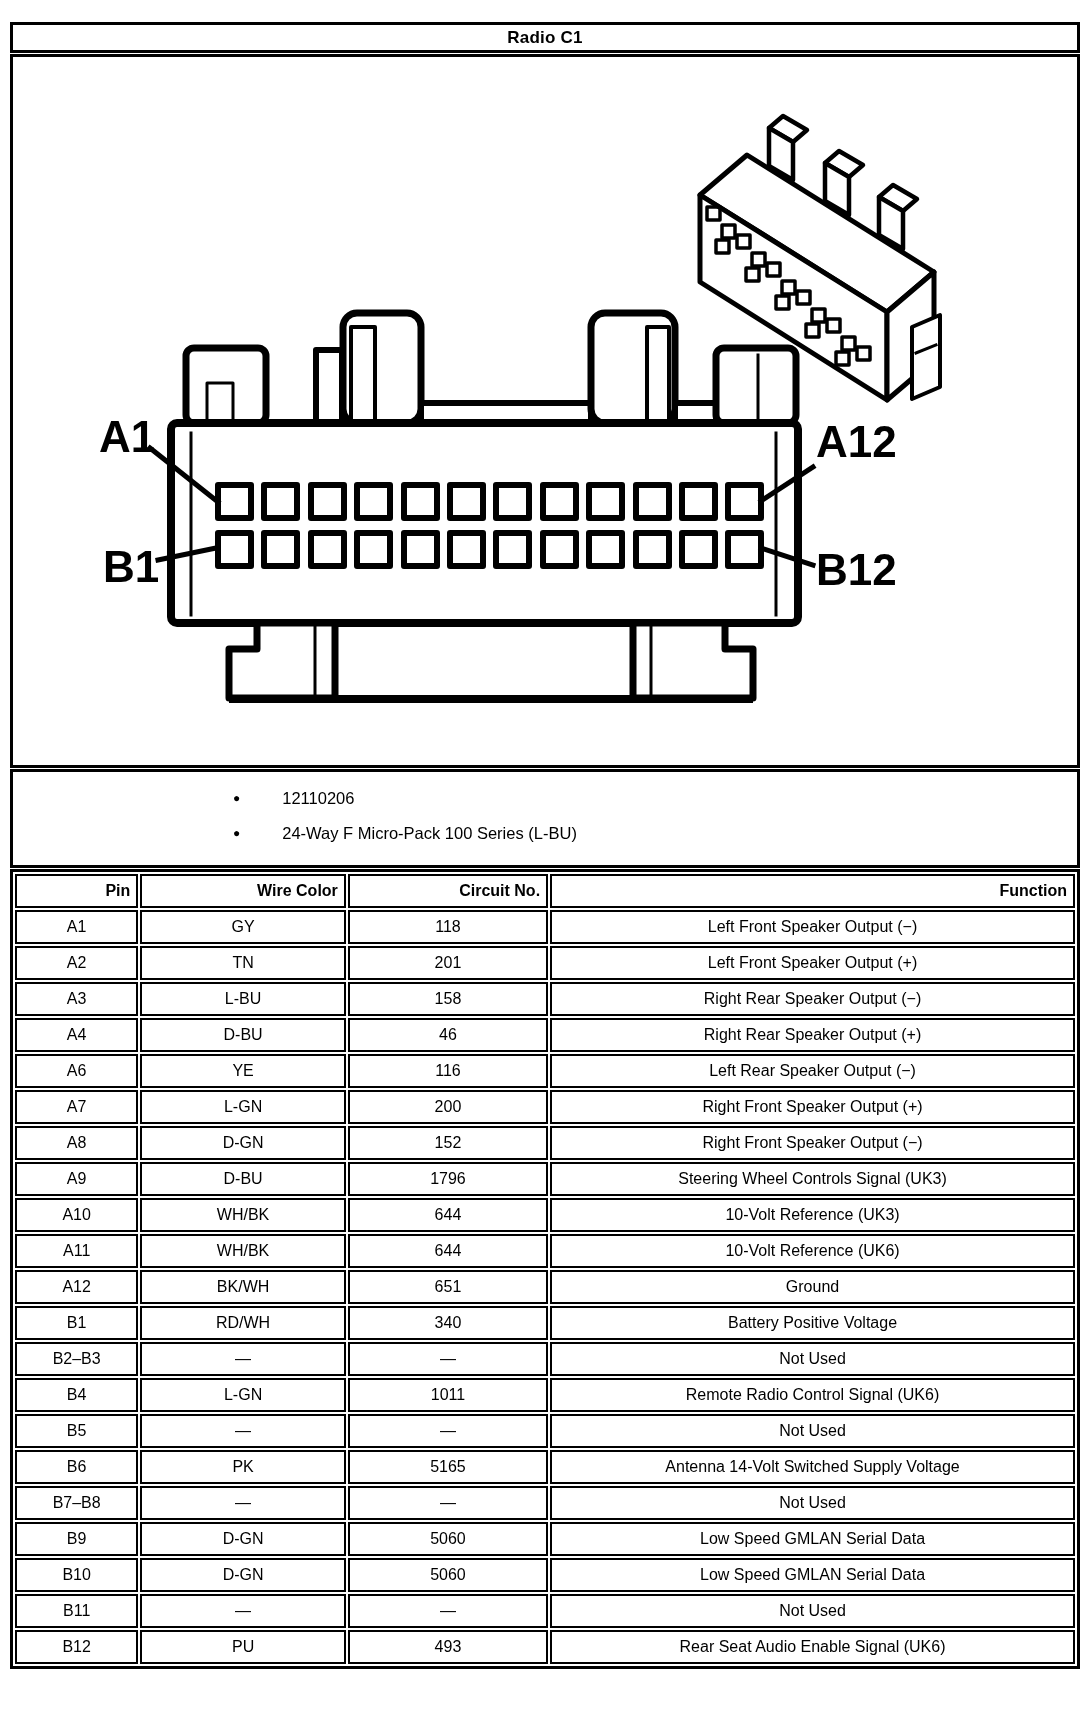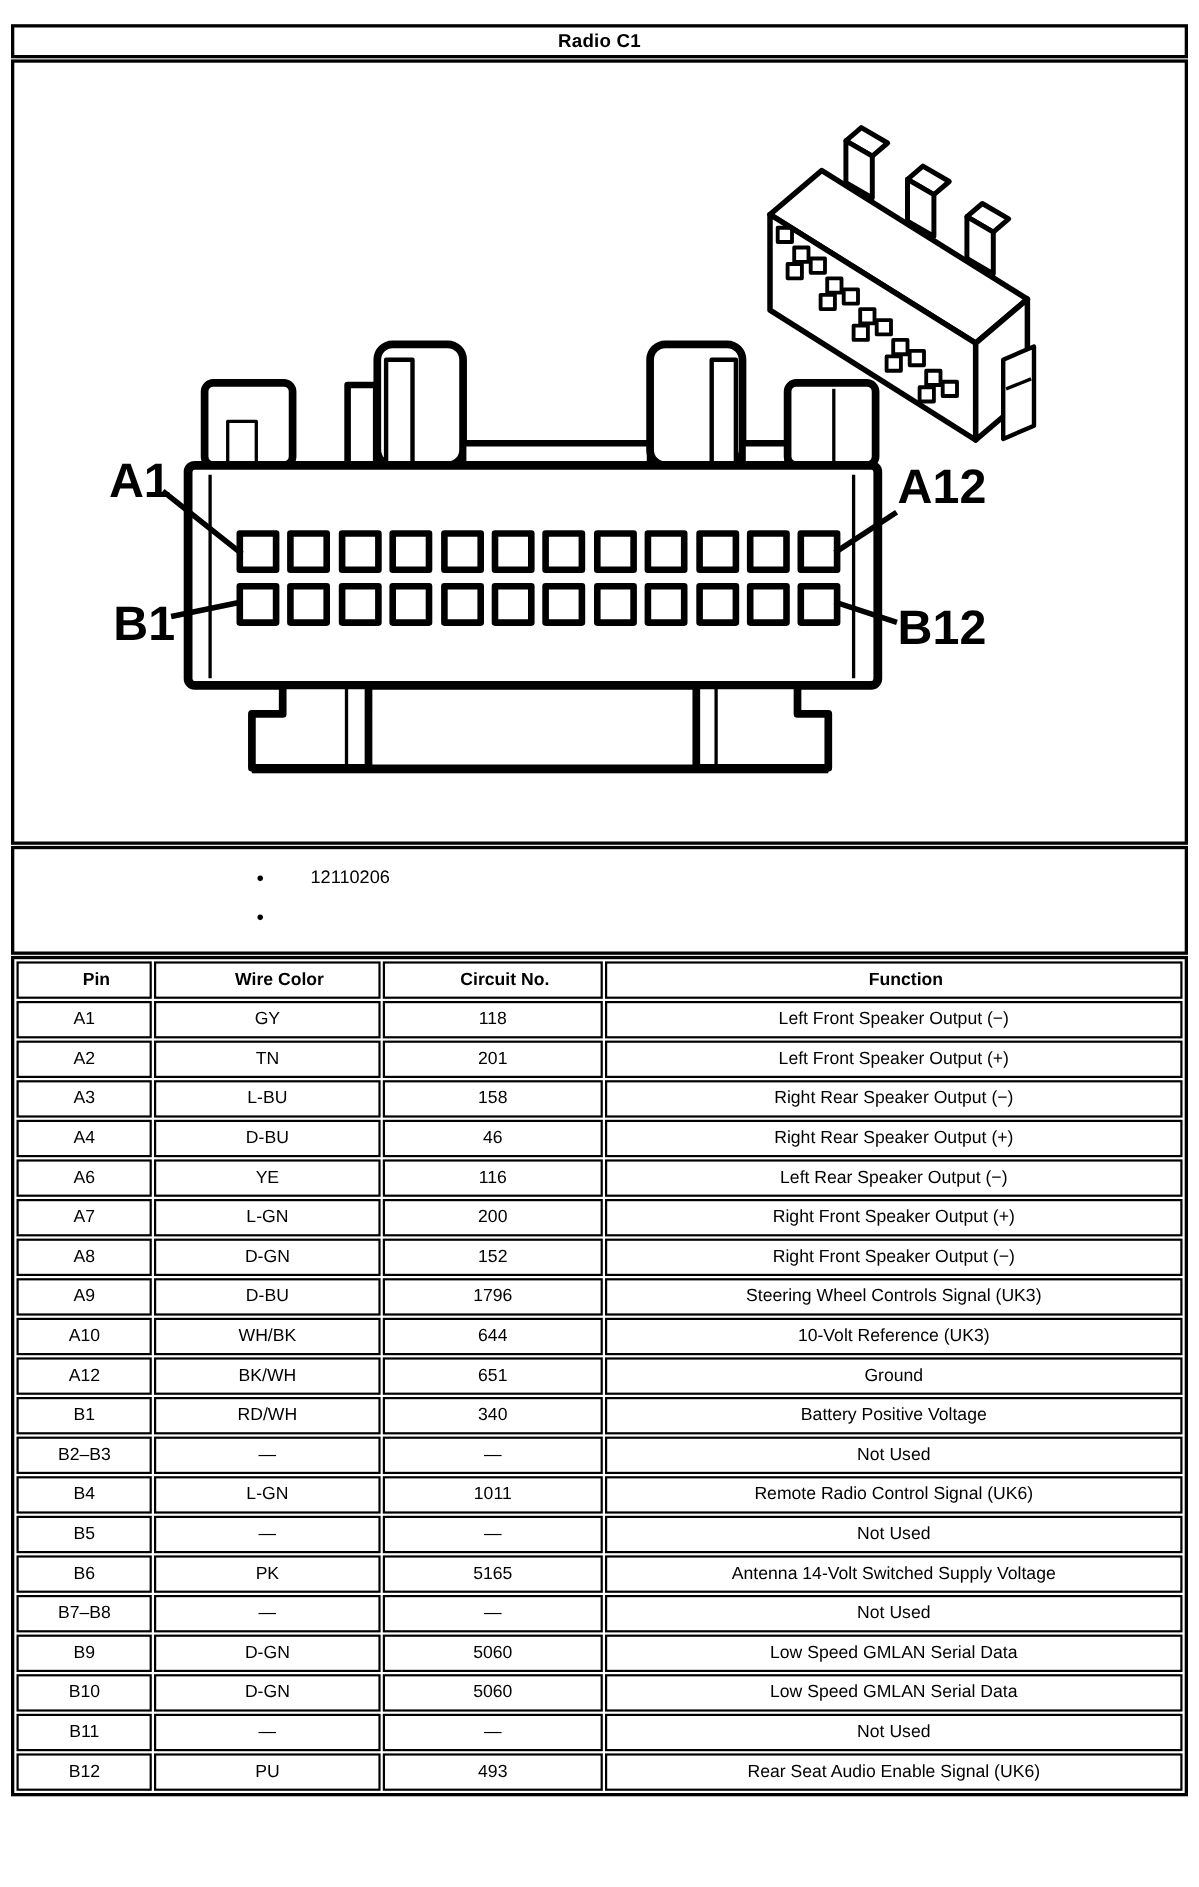--- a/index.html
+++ b/index.html
@@ -34,21 +34,21 @@
   .bullet{display:inline-block;margin-left:220px;margin-right:42px;font-size:12px;}
   
   table.pins{
     width:1070px;border:3px solid #000;border-spacing:2px;border-collapse:separate;
     background:#fff;table-layout:fixed;margin-top:1px;
   }
   table.pins th, table.pins td{
     border:2px solid #000;line-height:26px;padding:2px 6px;
     font-size:16px;overflow:hidden;white-space:nowrap;
   }
-  table.pins th{font-weight:bold;text-align:center;padding-left:28px;}
+  table.pins th{font-weight:bold;text-align:right;padding-left:28px;}
   td.c{text-align:center;}
   td.l{text-align:center;padding-left:7px;}
   .col-pin{width:11.7%;} .col-wire{width:19.5%;} .col-circ{width:19.0%;} .col-fn{width:49.8%;}
 </style>
 </head>
 <body>
 
 <div class="page">
 
   <div class="sec title-bar">
@@ -172,20 +172,21 @@
   </div>
 
   <div class="sec partinfo" style="border:none;">
     <div class="cell right">
       <div class="bullet-item">
         <span class="bullet">●</span>
         <span>12110206</span>
       </div>
       <div class="bullet-item">
         <span class="bullet">●</span>
+        <span>24-Way F Micro-Pack 100 Series (L-BU)</span>
       </div>
     </div>
   </div>
 
   <table class="pins">
     <colgroup>
         <col class="col-pin">
         <col class="col-wire">
         <col class="col-circ">
         <col class="col-fn">
@@ -247,20 +248,26 @@
           <td class="c">1796</td>
           <td class="l">Steering Wheel Controls Signal (UK3)</td>
         </tr>
         <tr>
           <td class="c">A10</td>
           <td class="c">WH/BK</td>
           <td class="c">644</td>
           <td class="l">10-Volt Reference (UK3)</td>
         </tr>
         <tr>
+          <td class="c">A11</td>
+          <td class="c">WH/BK</td>
+          <td class="c">644</td>
+          <td class="l">10-Volt Reference (UK6)</td>
+        </tr>
+        <tr>
           <td class="c">A12</td>
           <td class="c">BK/WH</td>
           <td class="c">651</td>
           <td class="l">Ground</td>
         </tr>
         <tr>
           <td class="c">B1</td>
           <td class="c">RD/WH</td>
           <td class="c">340</td>
           <td class="l">Battery Positive Voltage</td>

